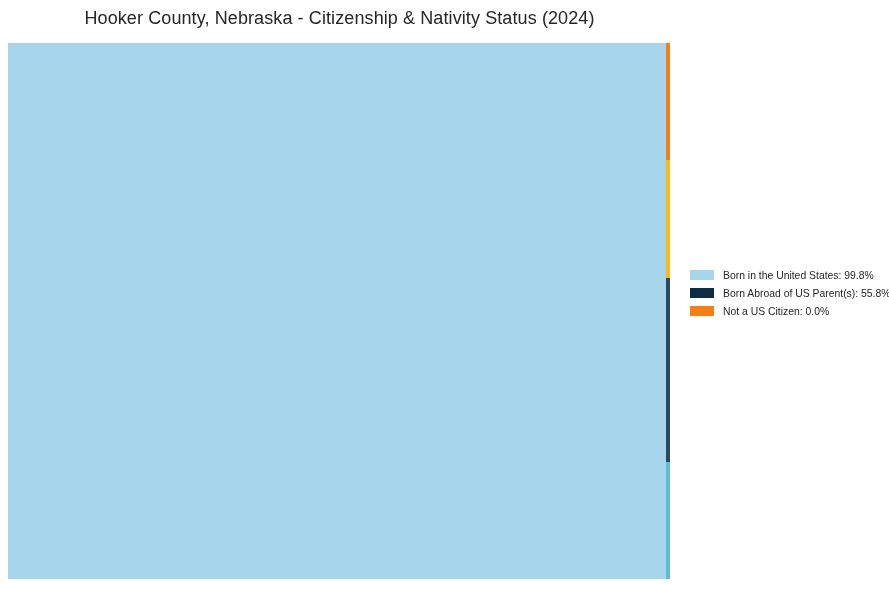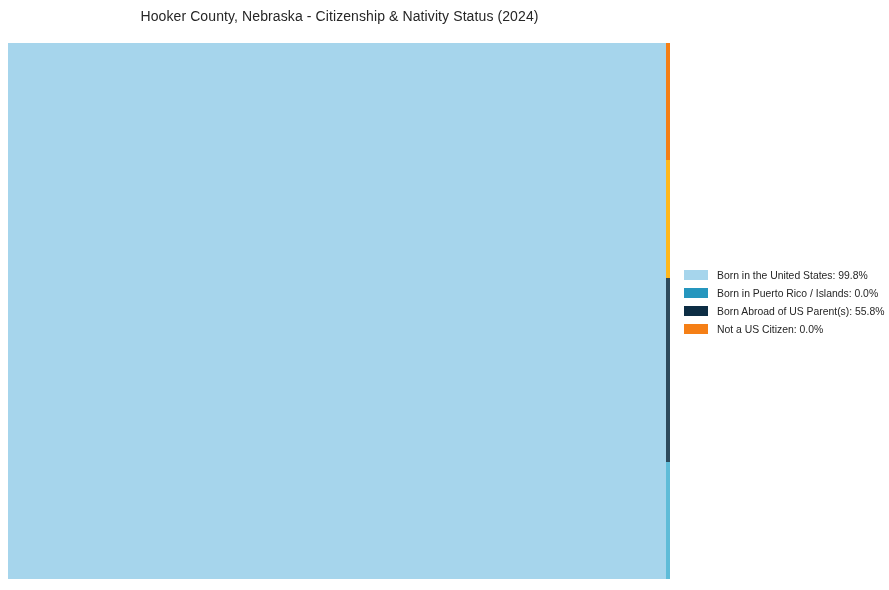--- a/index.html
+++ b/index.html
@@ -23,21 +23,21 @@
     height: 590px;
   }
 
   
   #chart-title {
     position: absolute;
     left: 0;
     top: 8px;
     width: 679px;
     text-align: center;
-    font-size: 14px;
+    font-size: 18px;
     color: #262626;
     letter-spacing: 0.1px;
     white-space: nowrap;
   }
 
   
   #treemap-plot {
     position: absolute;
     left: 8px;
     top: 43px;
@@ -81,20 +81,21 @@
   #chart-legend {
     position: absolute;
     left: 684px;
     top: 266px;
     width: 200px;
   }
   .legend-row {
     display: flex;
     align-items: center;
     height: 18px;
+    margin-left: 6px;
   }
   .legend-swatch {
     width: 24px;
     height: 10px;
     flex: 0 0 24px;
     margin-right: 9px;
   }
   .legend-label {
     font-size: 10.4px;
     color: #262626;
@@ -122,24 +123,20 @@
 
   </div>
 
   <div id="chart-legend">
 
     <div class="legend-row">
       <span class="legend-swatch" style="background:#a6d5ec;"></span>
       <span class="legend-label">Born in the United States: 99.8%</span>
     </div>
 
-    <div class="legend-row">
-      <span class="legend-swatch" style="background:#2596be;"></span>
-      <span class="legend-label">Born in Puerto Rico / Islands: 0.0%</span>
-    </div>
 
     <div class="legend-row">
       <span class="legend-swatch" style="background:#0d2d44;"></span>
       <span class="legend-label">Born Abroad of US Parent(s): 55.8%</span>
     </div>
 
 
     <div class="legend-row">
       <span class="legend-swatch" style="background:#f57f16;"></span>
       <span class="legend-label">Not a US Citizen: 0.0%</span>

